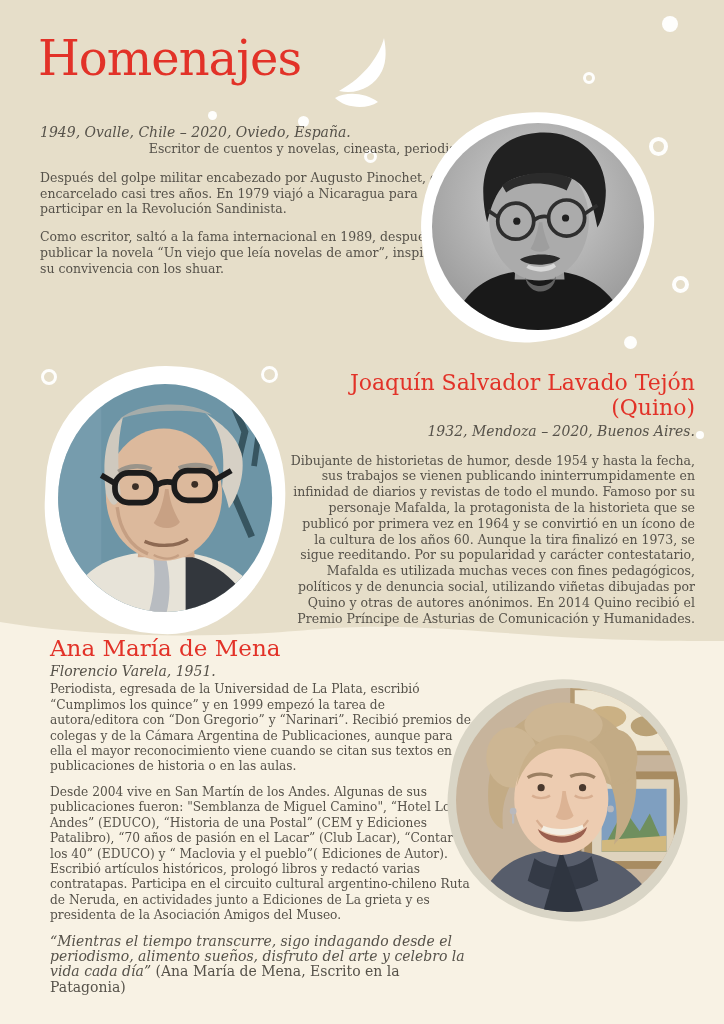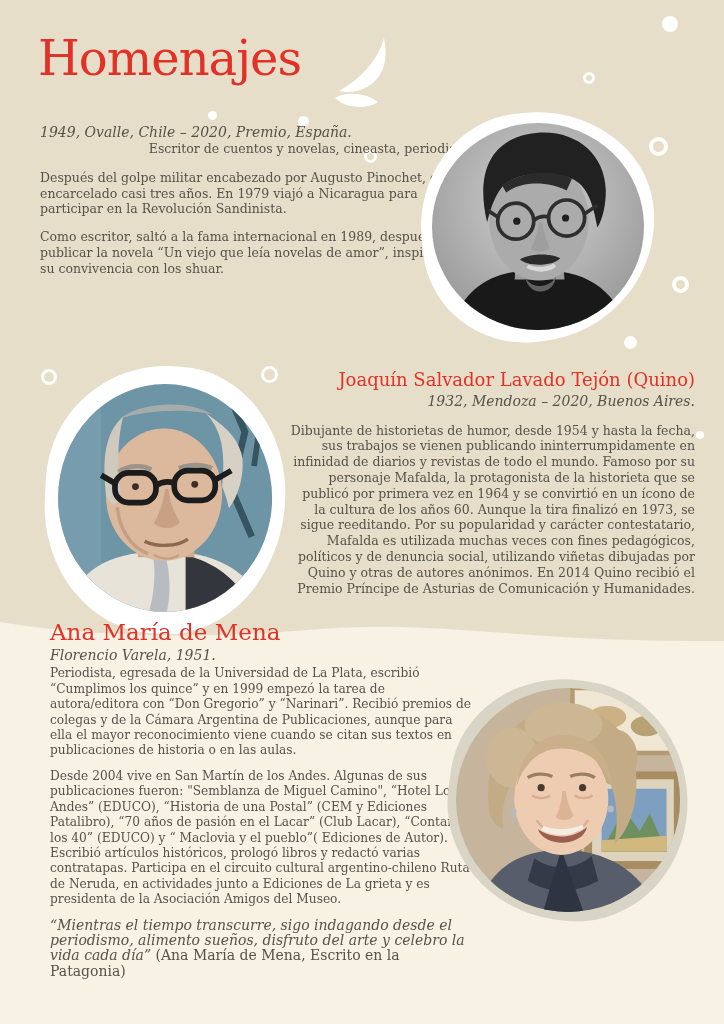--- a/index.html
+++ b/index.html
@@ -18,23 +18,23 @@
   
   .title{
     position:absolute;left:38px;top:30px;margin:0;
     font-size:48px;font-weight:normal;color:#e23228;letter-spacing:-1px;
   }
   .feather{position:absolute;left:330px;top:36px;}
   
   .sec{position:absolute;}
   .sec1{left:40px;top:124px;width:432px;}
   .sec2{right:29px;top:370px;width:408px;text-align:right;}
-  .sec3{left:50px;top:619px;width:424px;}
+  .sec3{left:50px;top:635px;width:424px;}
   h2.heading{margin:0 0 2px 0;font-size:23px;font-weight:normal;color:#e23228;line-height:1.15;}
-  .sec2 h2.heading{font-size:18px;}
+  .sec2 h2.heading{font-size:22px;}
   .dates{margin:0 0 1px 0;font-style:italic;font-size:14px;line-height:16px;}
   .sec2 .dates{margin-bottom:14px;}
   .sec3 .dates{margin-bottom:3px;}
   .role{margin:0 0 13px 0;font-size:12.5px;line-height:15.8px;text-align:right;}
   .body{margin:0 0 12px 0;font-size:12.5px;line-height:15.8px;}
   .sec3 .body{font-size:12.2px;line-height:15.4px;margin-bottom:10px;}
   .quote{margin:8px 0 0 0;font-size:14px;line-height:15.4px;}
   .quote .qi{font-style:italic;}
   
   .blob{position:absolute;background:#ffffff;}
@@ -68,21 +68,21 @@
   <div class="ring" style="left:261px;top:366px;width:17px;height:17px;"></div>
   <div class="dot" style="left:696px;top:431px;width:8px;height:8px;"></div>
 
   <h1 class="title">Homenajes</h1>
   <svg class="feather" width="72" height="78" viewBox="0 0 72 78">
     <path d="M54,2 C 50,18 36,40 9,55 C 27,59 44,51 52,35 C 57,25 56,12 54,2 Z" fill="#ffffff"></path>
     <path d="M5,62 C 17,55 36,57 48,66 C 36,74 15,72 5,62 Z" fill="#ffffff"></path>
   </svg>
 
   <section class="sec sec1">
-    <p class="dates">1949, Ovalle, Chile – 2020, Premio, España.</p>
+    <p class="dates">1949, Ovalle, Chile – 2020, Oviedo, España.</p>
     <p class="role">Escritor de cuentos y novelas, cineasta, periodista.</p>
     <p class="body">Después del golpe militar encabezado por Augusto Pinochet, estuvo encarcelado casi tres años. En 1979 viajó a Nicaragua para participar en la Revolución Sandinista.</p>
     <p class="body">Como escritor, saltó a la fama internacional en 1989, después de publicar la novela “Un viejo que leía novelas de amor”, inspirada en su convivencia con los shuar.</p>
   </section>
 
   <div class="blob b1">
     <div class="ph">
       <svg viewBox="0 0 200 200" preserveAspectRatio="xMidYMid slice">
         <defs>
           <radialGradient id="g1" cx="50%" cy="38%" r="80%">

